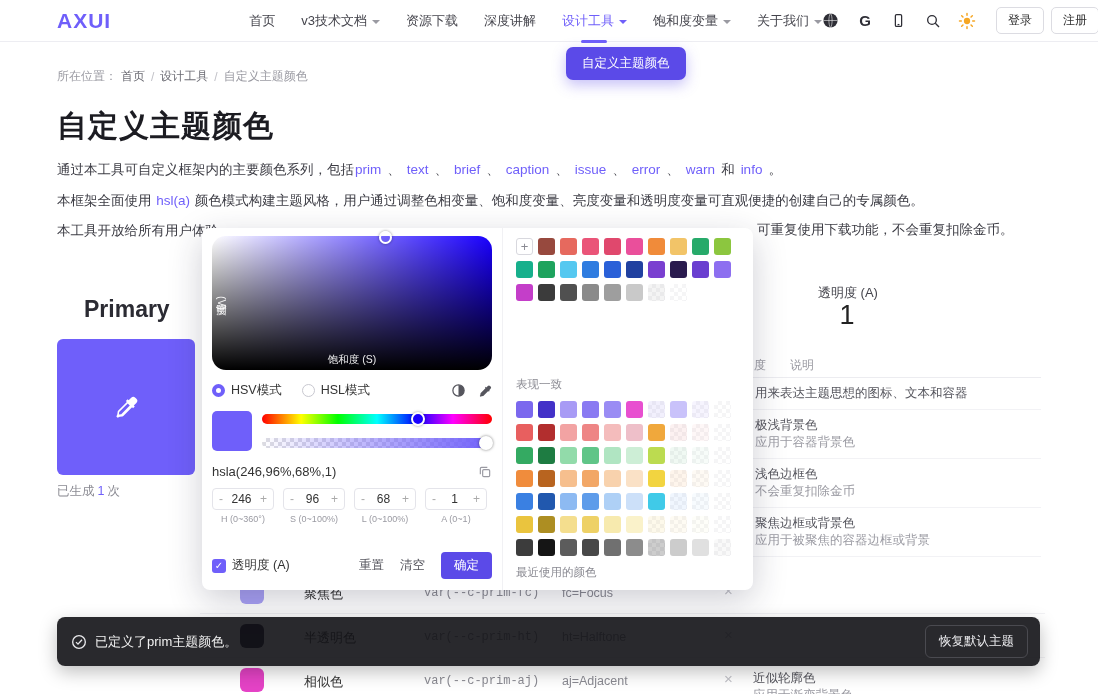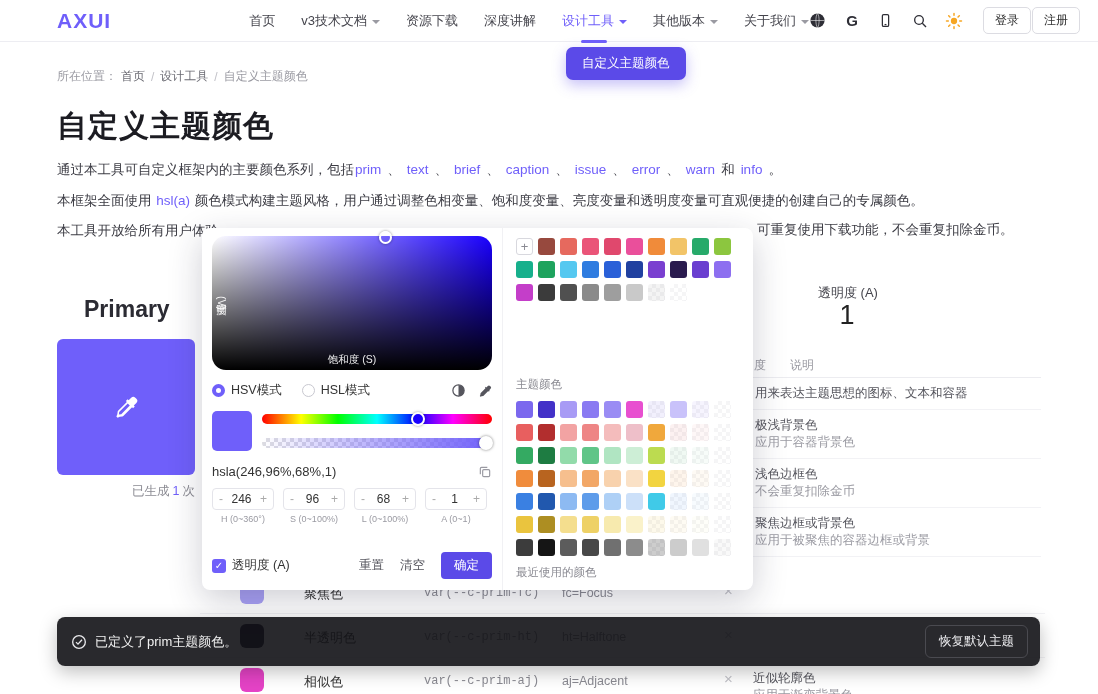--- a/index.html
+++ b/index.html
@@ -10,42 +10,42 @@
   header{position:absolute;top:0;left:0;width:1098px;height:42px;background:#fff;border-bottom:1px solid #ededf2;display:flex;align-items:center;padding:0 57px;z-index:80}
   .logo{font-size:21px;font-weight:800;color:#6F5FFA;letter-spacing:1px;cursor:pointer}
   nav{display:flex;gap:26px;margin-left:138px;align-items:center}
   .nav-item{font-size:13px;color:#44444c;display:flex;align-items:center;gap:5px;cursor:pointer;position:relative;white-space:nowrap}
   .nav-item.active{color:#6F5FFA}
   .nav-item.active::after{content:'';position:absolute;left:50%;transform:translateX(-50%);bottom:-13px;width:26px;height:3px;border-radius:2px;background:#6F5FFA}
   .caret{width:0;height:0;border-left:4px solid transparent;border-right:4px solid transparent;border-top:4.5px solid #9a9aa2;display:inline-block;margin-top:2px}
   .nav-item.active .caret{border-top-color:#6F5FFA}
   .hicons{display:flex;align-items:center;gap:16px;margin-left:auto}
   .hicon{width:18px;height:18px;display:flex;align-items:center;justify-content:center;cursor:pointer}
-  .auth{display:flex;gap:1px;margin-left:20px}
+  .auth{display:flex;gap:7px;margin-left:20px}
   .auth-btn{font-size:12px;color:#333;border:1px solid #dcdce2;border-radius:5px;padding:4px 11px;cursor:pointer;background:#fff;white-space:nowrap}
 
   
   .nav-tooltip{position:absolute;left:566px;top:47px;background:#5B4AE8;color:#fff;font-size:12.5px;padding:8px 16px;border-radius:7px;z-index:90;box-shadow:0 5px 14px rgba(91,74,232,.35);cursor:pointer;white-space:nowrap}
 
   
   .breadcrumb{position:absolute;left:57px;top:68px;font-size:12px;color:#9a9aa2;display:flex;align-items:center}
   .bc-link{color:#6b6b73;cursor:pointer}
   .bc-link.cur{color:#9a9aa2;cursor:default}
   .bc-sep{margin:0 6px;color:#c2c2c8}
   .page-title{position:absolute;left:57px;top:106px;font-size:30px;font-weight:700;color:#1c1c22;letter-spacing:1px}
   .para{position:absolute;left:57px;font-size:13.5px;color:#3c3c44;line-height:1.55;white-space:nowrap}
   .p1{top:160px}.p2{top:191px}.p3{top:221px}
   .p3r{position:absolute;left:757px;top:221px;font-size:13.5px;color:#3c3c44;white-space:nowrap}
   .term-link{color:#6F5FFA;cursor:pointer;margin:0 1px}
   .sep{margin:0 5px;color:#3c3c44}
 
   
   .primary-title{position:absolute;left:84px;top:296px;font-size:23px;font-weight:700;color:#2b2b33}
   .primary-swatch{position:absolute;left:57px;top:339px;width:138px;height:136px;border-radius:6px;background:#6F5FFA;display:flex;align-items:center;justify-content:center;cursor:pointer}
-  .gen-count{position:absolute;left:57px;top:483px;width:138px;text-align:right;font-size:12.5px;color:#8a8a92}
+  .gen-count{position:absolute;left:57px;top:483px;width:138px;text-align:left;font-size:12.5px;color:#8a8a92}
   .gen-count .cnt{color:#6F5FFA;margin:0 3px}
 
   
   .alpha-head{position:absolute;left:818px;top:284px;font-size:13px;color:#44444c}
   .alpha-val{position:absolute;left:818px;top:300px;width:58px;text-align:center;font-size:27px;color:#222}
 
   
   .desc-table{position:absolute;left:753px;top:352px;width:288px;z-index:5;background:#fff}
   .desc-head{height:26px;border-bottom:1px solid #ececf0;position:relative;font-size:12px;color:#9a9aa2}
   .dh-cut{position:absolute;left:1px;top:5px}
@@ -140,21 +140,21 @@
         <span>资源下载</span>
       </div>
       <div class="nav-item">
         <span>深度讲解</span>
       </div>
       <div class="nav-item active">
         <span>设计工具</span>
         <span class="caret"></span>
       </div>
       <div class="nav-item">
-        <span>其他版本</span>
+        <span>饱和度变量</span>
         <span class="caret"></span>
       </div>
       <div class="nav-item">
         <span>关于我们</span>
         <span class="caret"></span>
       </div>
     </nav>
   <div class="hicons">
     <span class="hicon">
       <svg width="17" height="17" viewBox="0 0 24 24">
@@ -414,21 +414,21 @@
         <div class="swatch-cell" style="background: rgb(138, 138, 138);"></div>
         <div class="swatch-cell" style="background: rgb(158, 158, 158);"></div>
         <div class="swatch-cell" style="background: rgb(201, 201, 201);"></div>
         <div class="swatch-cell checkerbg">
           <div class="tint" style="background: rgba(240, 240, 240, 0.7);"></div>
         </div>
         <div class="swatch-cell checkerbg">
           <div class="tint" style="background: rgba(255, 255, 255, 0.7);"></div>
         </div>
       </div>
-    <div class="pr-title theme">主题颜色</div>
+    <div class="pr-title theme">表现一致</div>
     <div class="theme-grid">
         <div class="swatch-cell" style="background: rgb(123, 104, 238);"></div>
         <div class="swatch-cell" style="background: rgb(67, 49, 200);"></div>
         <div class="swatch-cell" style="background: rgb(168, 155, 245);"></div>
         <div class="swatch-cell" style="background: rgb(138, 122, 242);"></div>
         <div class="swatch-cell" style="background: rgb(154, 140, 244);"></div>
         <div class="swatch-cell" style="background: rgb(232, 79, 208);"></div>
         <div class="swatch-cell checkerbg">
           <div class="tint" style="background: rgba(236, 234, 252, 0.7);"></div>
         </div>

